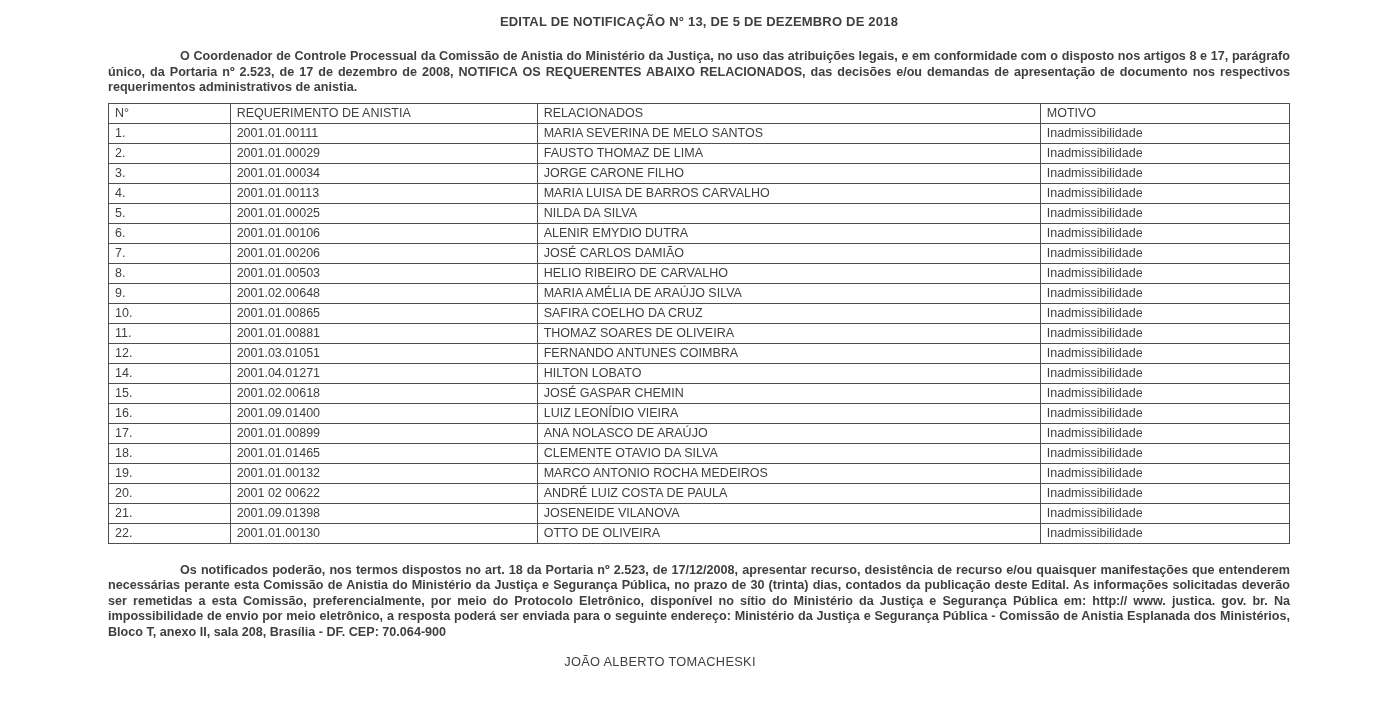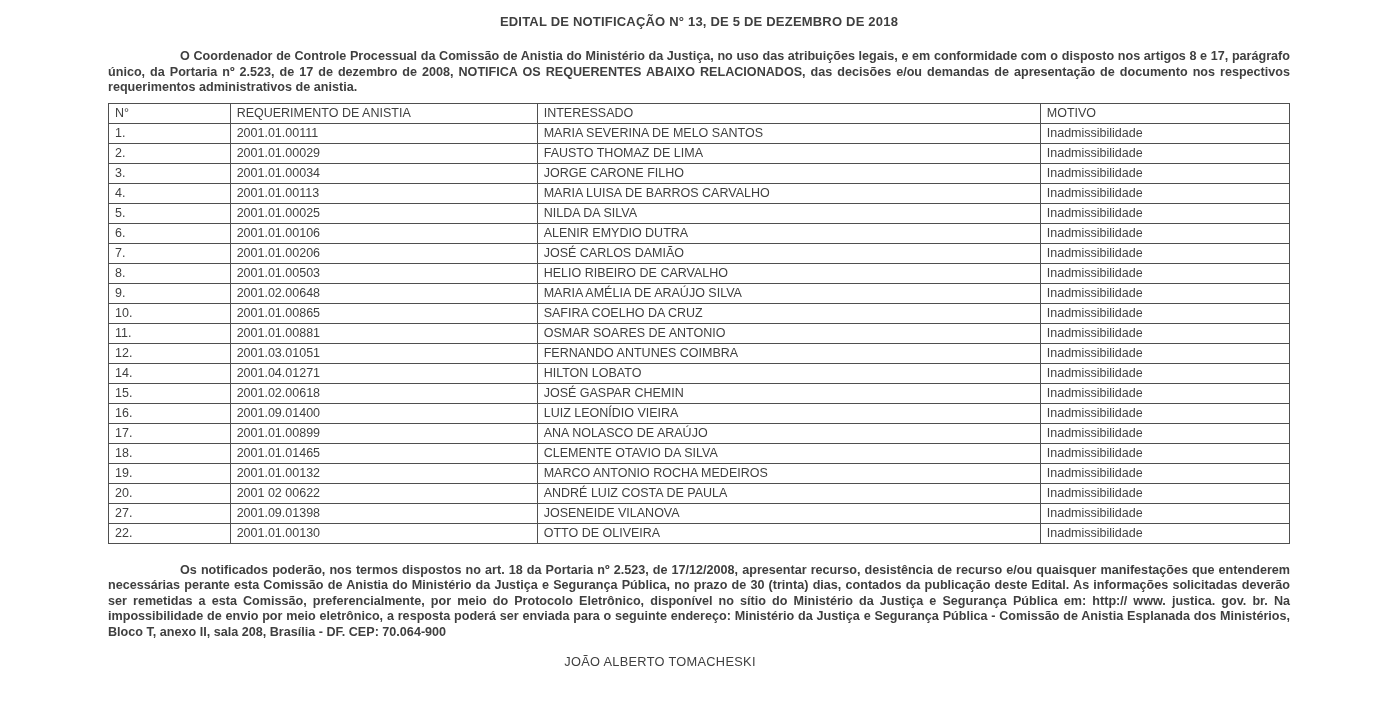--- a/index.html
+++ b/index.html
@@ -78,21 +78,21 @@
     <colgroup>
       <col class="c-num">
         <col class="c-req">
         <col class="c-name">
         <col class="c-mot">
     </colgroup>
     <thead>
       <tr>
         <th>N°</th>
         <th>REQUERIMENTO DE ANISTIA</th>
-        <th>INTERESSADO</th>
+        <th>RELACIONADOS</th>
         <th>MOTIVO</th>
       </tr>
     </thead>
     <tbody>
         <tr>
           <td>1.</td>
           <td>2001.01.00111</td>
           <td>MARIA SEVERINA DE MELO SANTOS</td>
           <td>Inadmissibilidade</td>
         </tr>
@@ -146,21 +146,21 @@
         </tr>
         <tr>
           <td>10.</td>
           <td>2001.01.00865</td>
           <td>SAFIRA COELHO DA CRUZ</td>
           <td>Inadmissibilidade</td>
         </tr>
         <tr>
           <td>11.</td>
           <td>2001.01.00881</td>
-          <td>OSMAR SOARES DE ANTONIO</td>
+          <td>THOMAZ SOARES DE OLIVEIRA</td>
           <td>Inadmissibilidade</td>
         </tr>
         <tr>
           <td>12.</td>
           <td>2001.03.01051</td>
           <td>FERNANDO ANTUNES COIMBRA</td>
           <td>Inadmissibilidade</td>
         </tr>
         <tr>
           <td>14.</td>
@@ -198,21 +198,21 @@
           <td>MARCO ANTONIO ROCHA MEDEIROS</td>
           <td>Inadmissibilidade</td>
         </tr>
         <tr>
           <td>20.</td>
           <td>2001 02 00622</td>
           <td>ANDRÉ LUIZ COSTA DE PAULA</td>
           <td>Inadmissibilidade</td>
         </tr>
         <tr>
-          <td>27.</td>
+          <td>21.</td>
           <td>2001.09.01398</td>
           <td>JOSENEIDE VILANOVA</td>
           <td>Inadmissibilidade</td>
         </tr>
         <tr>
           <td>22.</td>
           <td>2001.01.00130</td>
           <td>OTTO DE OLIVEIRA</td>
           <td>Inadmissibilidade</td>
         </tr>

